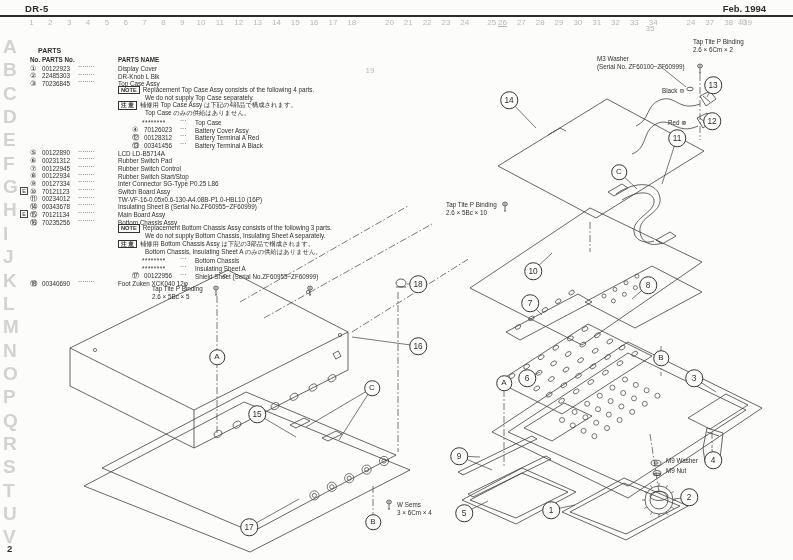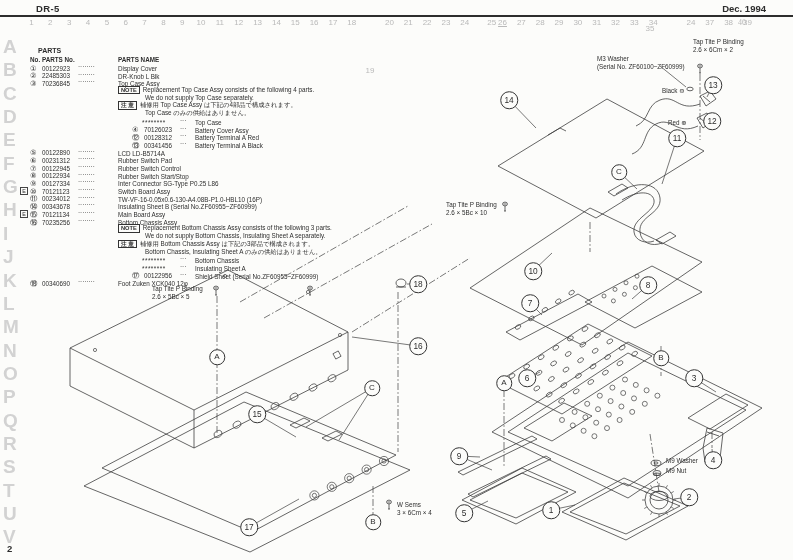--- a/index.html
+++ b/index.html
@@ -1,18 +1,18 @@
 <!DOCTYPE html>
 <html><head>
 <meta charset="utf-8">
 <style>
   html,body{margin:0;padding:0;background:#888;}
   .page{position:relative;width:793px;height:560px;background:#fcfcfa;overflow:hidden;
         font-family:"Liberation Sans",sans-serif;color:#2d2d2d;}
-  .hdr-doc{position:absolute;left:36px;top:3px;font-size:9.5px;font-weight:bold;letter-spacing:.4px;text-align:center;}
+  .hdr-doc{position:absolute;left:25px;top:3px;font-size:9.5px;font-weight:bold;letter-spacing:.4px;text-align:center;}
   .hdr-date{position:absolute;right:27px;top:3px;font-size:9.5px;font-weight:bold;}
   .hdr-rule{position:absolute;left:0;top:15px;width:793px;height:1.7px;background:#2d2d2d;}
   .gridnum{position:absolute;top:18px;font-size:8px;color:#b9b9b9;transform:translateX(-50%);}
   .rowletter{position:absolute;left:3px;font-size:19px;font-weight:bold;color:#d2d2d2;line-height:1;}
   .title{position:absolute;left:27px;top:29px;font-size:13px;font-weight:bold;letter-spacing:.2px;}
   .parts-label{position:absolute;left:38px;top:47px;font-size:7px;font-weight:bold;}
   .colhdr{position:absolute;top:56px;font-size:6.3px;font-weight:bold;white-space:nowrap;}
   .pl{position:absolute;left:30px;top:63px;width:435px;}
   .pl-line{position:relative;height:7.7px;line-height:7.8px;font-size:6.3px;white-space:nowrap;}
   .pl-num{display:inline-block;width:12px;font-size:7.4px;}
@@ -31,21 +31,21 @@
   .callout.letter{width:13.5px;height:13.5px;font-size:8px;}
   .dlabel{position:absolute;font-size:6.3px;line-height:8px;white-space:nowrap;z-index:4;}
   .pagenum{position:absolute;left:7px;bottom:6px;font-size:9.5px;font-weight:bold;}
   svg.diagram{position:absolute;left:0;top:0;z-index:2;}
 </style>
 </head>
 <body>
 
 <div class="page">
   <span class="hdr-doc">DR-5</span>
-  <span class="hdr-date">Dec. 1994</span>
+  <span class="hdr-date">Feb. 1994</span>
   <div class="hdr-rule"></div>
 
   <div id="gridcols">
       <span class="gridnum" style="left: 31.5px;">1</span>
       <span class="gridnum" style="left: 50.34px;">2</span>
       <span class="gridnum" style="left: 69.18px;">3</span>
       <span class="gridnum" style="left: 88.02px;">4</span>
       <span class="gridnum" style="left: 106.86px;">5</span>
       <span class="gridnum" style="left: 125.7px;">6</span>
       <span class="gridnum" style="left: 144.54px;">7</span>

